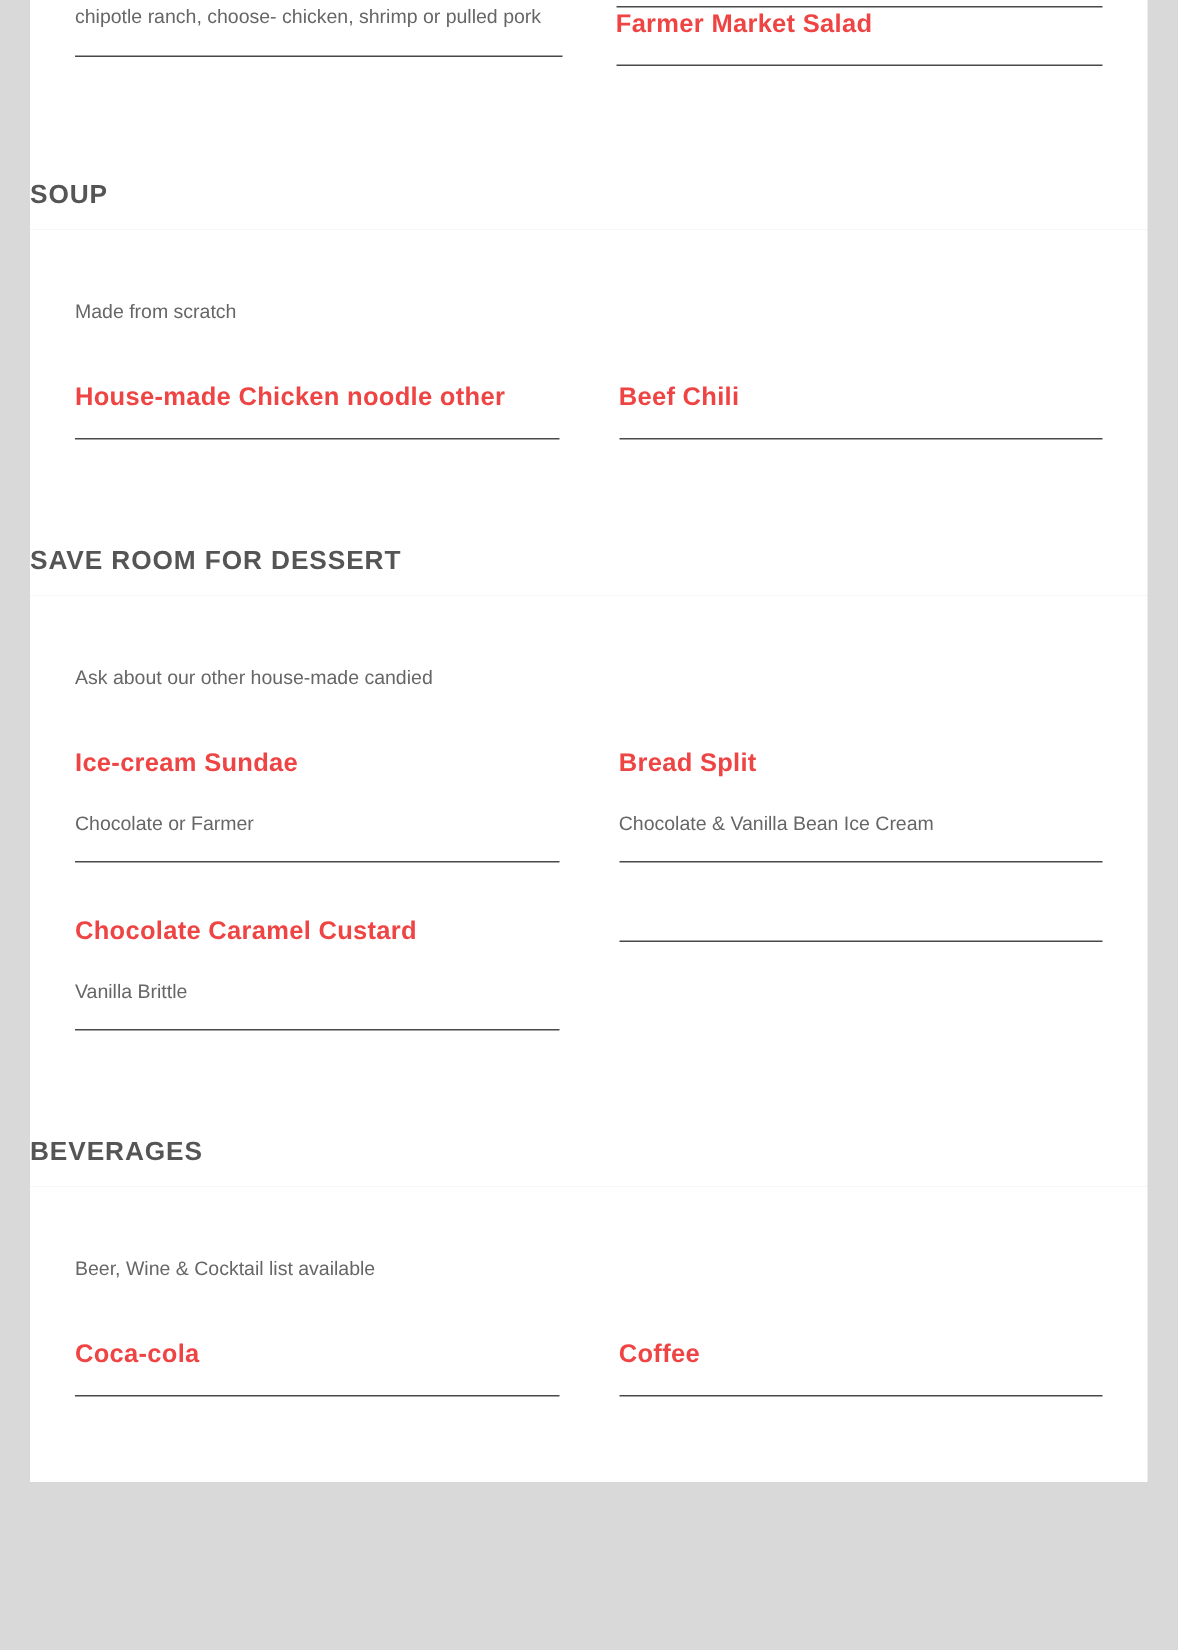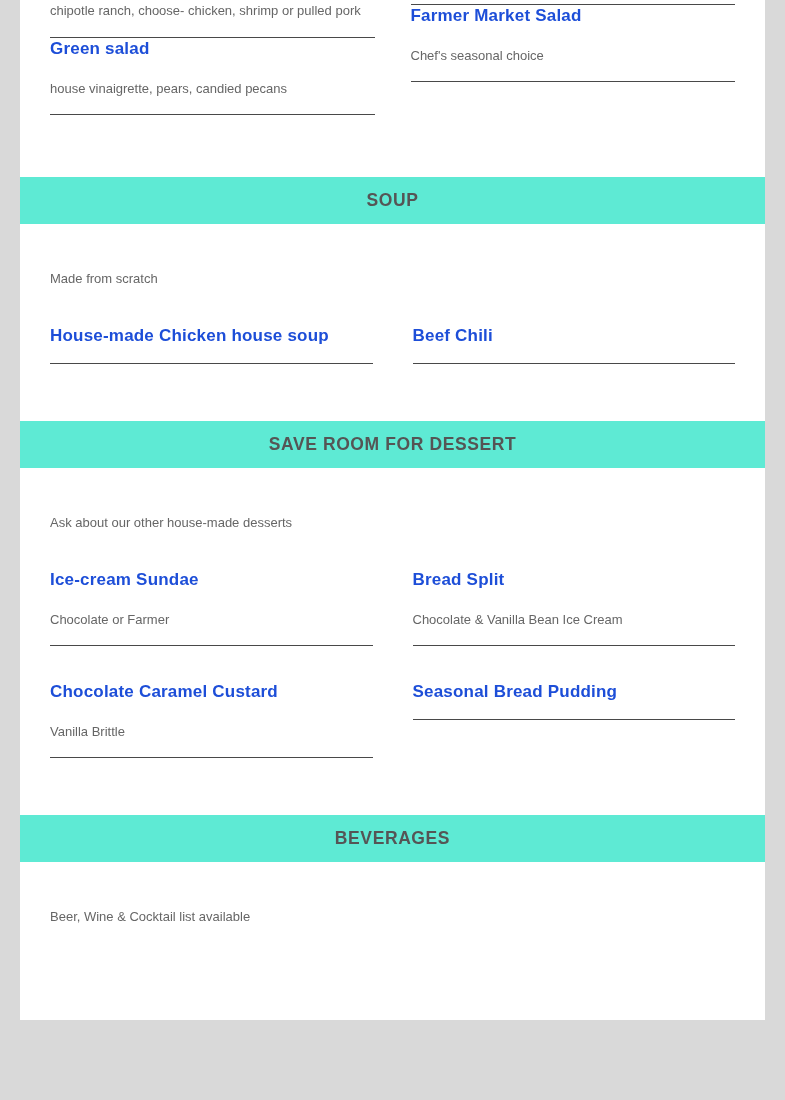--- a/index.html
+++ b/index.html
@@ -4,22 +4,22 @@
 <style>
   html, body { margin: 0; padding: 0; }
   body {
     width: 785px; height: 1100px; overflow: hidden;
     background: #d9d9d9;
     font-family: "Liberation Sans", sans-serif;
   }
   .card { width: 745px; margin: 0 auto; }
 
   .section-banner {
-    height: 47px; background: #5eead4;
-    display: flex; align-items: center; justify-content: center;
+    height: 47px; background: #ffffff;
+    display: flex; align-items: center; justify-content: flex-start;
   }
   .section-banner h2 {
     margin: 0; font-size: 17.5px; font-weight: 700;
     color: #555555; letter-spacing: 0.6px;
   }
 
   .section-body { background: #ffffff; padding: 46px 30px 57px; }
   .section-body.top { padding: 2px 30px 62px; }
 
   .intro {
@@ -28,21 +28,21 @@
 
   .grid {
     display: grid; grid-template-columns: 1fr 1fr;
     column-gap: 40px; row-gap: 35px; align-items: start;
   }
   .cols { display: flex; gap: 36px; }
   .col { flex: 1 1 0; min-width: 0; }
 
   .item h3 {
     margin: 0; font-size: 17px; line-height: 21px; font-weight: 700;
-    color: #1d4ed8; letter-spacing: 0.2px;
+    color: #ef4444; letter-spacing: 0.2px;
   }
   .desc {
     margin: 21px 0 0; font-size: 13px; line-height: 17px; color: #666666;
   }
   .rule { height: 0; border-top: 1px solid #494949; margin-top: 17px; }
 
   
   .mt0  { margin-top: 0; }
   .mt2  { margin-top: 2px; }
   .mt18 { margin-top: 18px; }
@@ -52,82 +52,85 @@
 </head>
 <body>
 
 <div class="card">
 
   <div class="section-body top">
     <div class="cols">
       <div class="col">
         <p class="desc mt0">chipotle ranch, choose- chicken, shrimp or pulled pork</p>
         <div class="rule mt18"></div>
-        <div class="item">
-          <h3 class="mt33">Green salad</h3>
-          <p class="desc">house vinaigrette, pears, candied pecans</p>
-          <div class="rule"></div>
-        </div>
       </div>
       <div class="col">
         <div class="rule mt2"></div>
         <div class="item">
           <h3 class="mt28">Farmer Market Salad</h3>
-          <p class="desc">Chef's seasonal choice</p>
           <div class="rule"></div>
         </div>
       </div>
     </div>
   </div>
 
   <div class="section-banner">
     <h2>SOUP</h2>
   </div>
   <div class="section-body">
     <p class="intro">Made from scratch</p>
     <div class="grid">
       <div class="item">
-        <h3>House-made Chicken house soup</h3>
+        <h3>House-made Chicken noodle other</h3>
         <div class="rule"></div>
       </div>
       <div class="item">
         <h3>Beef Chili</h3>
         <div class="rule"></div>
       </div>
     </div>
   </div>
 
   <div class="section-banner">
     <h2>SAVE ROOM FOR DESSERT</h2>
   </div>
   <div class="section-body">
-    <p class="intro">Ask about our other house-made desserts</p>
+    <p class="intro">Ask about our other house-made candied</p>
     <div class="grid">
       <div class="item">
         <h3>Ice-cream Sundae</h3>
         <p class="desc">Chocolate or Farmer</p>
         <div class="rule"></div>
       </div>
       <div class="item">
         <h3>Bread Split</h3>
         <p class="desc">Chocolate &amp; Vanilla Bean Ice Cream</p>
         <div class="rule"></div>
       </div>
       <div class="item">
         <h3>Chocolate Caramel Custard</h3>
         <p class="desc">Vanilla Brittle</p>
         <div class="rule"></div>
       </div>
       <div class="item">
-        <h3>Seasonal Bread Pudding</h3>
         <div class="rule"></div>
       </div>
     </div>
   </div>
 
   <div class="section-banner">
     <h2>BEVERAGES</h2>
   </div>
   <div class="section-body">
     <p class="intro">Beer, Wine &amp; Cocktail list available</p>
+    <div class="grid">
+      <div class="item">
+        <h3>Coca-cola</h3>
+        <div class="rule"></div>
+      </div>
+      <div class="item">
+        <h3>Coffee</h3>
+        <div class="rule"></div>
+      </div>
+    </div>
   </div>
 
 </div>
 
 </body></html>

